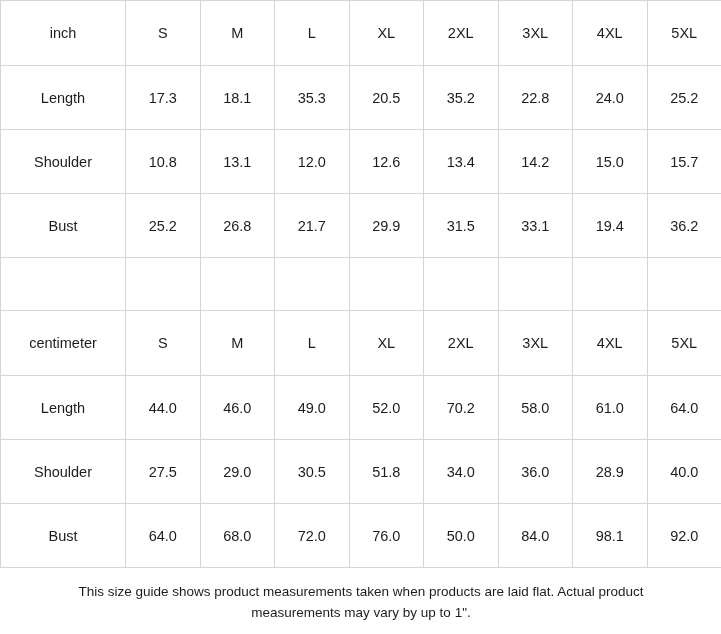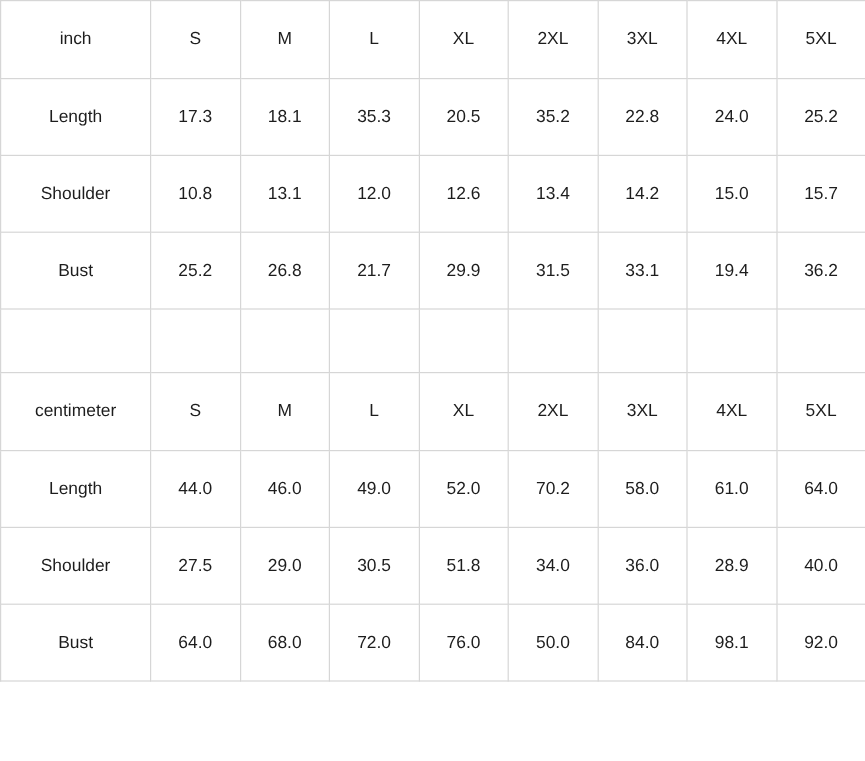--- a/index.html
+++ b/index.html
@@ -188,14 +188,18 @@
         <td>72.0</td>
         <td>76.0</td>
         <td>50.0</td>
         <td>84.0</td>
         <td>98.1</td>
         <td>92.0</td>
       </tr>
     </tbody>
   </table>
 
+  <div class="footnote">
+    <span class="footnote-line">This size guide shows product measurements taken when products are laid flat. Actual product</span>
+    <span class="footnote-line">measurements may vary by up to 1".</span>
+  </div>
 
 </div>
 
 </body></html>

